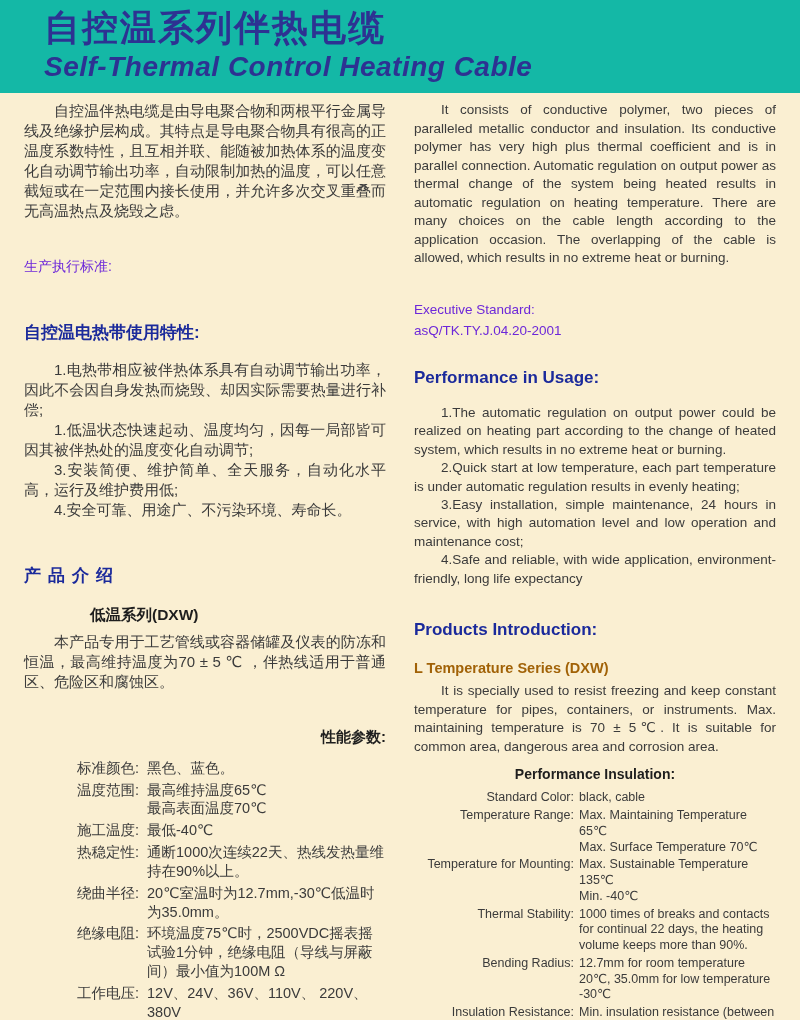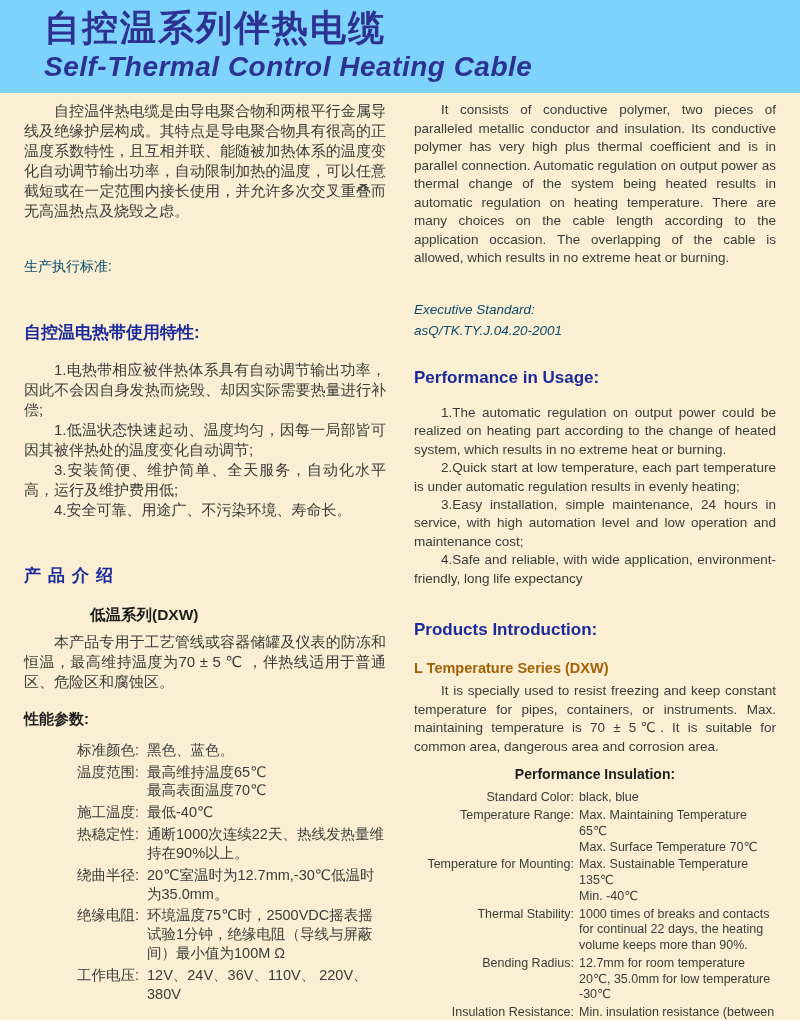--- a/index.html
+++ b/index.html
@@ -3,59 +3,59 @@
 <meta charset="utf-8">
 <style>
   html,body{margin:0;padding:0;}
   body{
     width:800px;height:1020px;background:#ffffff;
     font-family:"Liberation Sans","DejaVu Sans",sans-serif;
     color:#3b3b3b;overflow:hidden;
   }
   .page{width:800px;height:1020px;display:flex;flex-direction:column;}
   
-  .header{background:#7dd3fc;padding:6px 0 10px 44px;}
+  .header{background:#14b8a6;padding:6px 0 10px 44px;}
   .title-zh{
     margin:0;font-size:36px;font-weight:bold;color:#2d3292;
     letter-spacing:2px;line-height:1.2;
   }
   .title-en{
     margin:2px 0 0 0;font-size:28px;font-weight:bold;font-style:italic;
     color:#2d3292;letter-spacing:0.5px;line-height:1.15;
   }
   
   .content{background:#faefd2;flex:1;padding:8px 0 0 0;}
   .columns{display:grid;grid-template-columns:1fr 1fr;column-gap:28px;padding:0 24px;}
   .col{min-width:0;}
 
   p{margin:0;}
   .zh-body{font-size:15px;line-height:1.33;text-align:justify;color:#3b3b3b;}
   .en-body{font-size:13.5px;line-height:1.37;text-align:justify;color:#3b3b3b;}
   .indent{text-indent:2em;}
 
-  .standard{color:#0c4a6e;margin-top:34px;}
+  .standard{color:#6d28d9;margin-top:34px;}
   .standard-zh{font-size:14px;line-height:1.6;}
-  .standard-en{font-size:13.5px;line-height:1.55;margin-top:32px;font-style:italic;}
+  .standard-en{font-size:13.5px;line-height:1.55;margin-top:32px;}
 
   .sec-heading{margin:0;color:#1b2a9b;font-weight:bold;}
   .sec-zh{font-size:17px;}
   .sec-en{font-size:17px;}
   .usage-heading{margin-top:44px;}
   .usage-heading-en{margin-top:26px;}
   .list{margin-top:16px;}
   .list p{margin:0;}
 
   .product-heading-zh{margin-top:44px;letter-spacing:7px;}
   .product-heading-en{margin-top:32px;}
 
   .series-zh{margin:18px 0 0 66px;font-size:15.5px;font-weight:bold;color:#1e1e1e;}
   .series-en{margin:20px 0 0 0;font-size:14.5px;font-weight:bold;color:#a16207;}
   .series-para{margin-top:6px;}
 
-  .params-caption-zh{margin-top:18px;text-align:left;font-weight:bold;font-size:15px;color:#1e1e1e;}
+  .params-caption-zh{margin-top:36px;text-align:right;font-weight:bold;font-size:15px;color:#1e1e1e;}
   .params-caption-en{margin-top:10px;text-align:center;font-weight:bold;font-size:14px;color:#1e1e1e;}
 
   .params{display:grid;margin-top:12px;}
   .params-zh{grid-template-columns:115px 1fr;column-gap:8px;row-gap:3px;font-size:14.5px;line-height:1.3;}
   .params-en{grid-template-columns:160px 1fr;column-gap:5px;row-gap:2px;font-size:12.5px;line-height:1.26;margin-top:8px;}
   .plabel{text-align:right;white-space:pre-line;}
   .pvalue{text-align:left;white-space:pre-line;}
 </style>
 </head>
 <body>
@@ -134,21 +134,21 @@
         <h3 class="sec-heading sec-en product-heading-en">Products Introduction:</h3>
 
         <h4 class="series-en">L Temperature Series (DXW)</h4>
 
         <p class="en-body indent series-para">It is specially used to resist freezing and keep constant temperature for pipes, containers, or instruments. Max. maintaining temperature is 70 ± 5℃. It is suitable for common area, dangerous area and corrosion area.</p>
 
         <div class="params-caption-en">Performance Insulation:</div>
 
         <div class="params params-en">
           <div class="plabel">Standard Color:</div>
-          <div class="pvalue">black, blue</div>
+          <div class="pvalue">black, cable</div>
           <div class="plabel">Temperature Range:</div>
           <div class="pvalue">Max. Maintaining Temperature 65℃
 Max. Surface Temperature 70℃</div>
           <div class="plabel">Temperature for Mounting:</div>
           <div class="pvalue">Max. Sustainable Temperature 135℃
 Min. -40℃</div>
           <div class="plabel">Thermal Stability:</div>
           <div class="pvalue">1000 times of breaks and contacts for continual 22 days, the heating volume keeps more than 90%.</div>
           <div class="plabel">Bending Radius:</div>
           <div class="pvalue">12.7mm for room temperature 20℃, 35.0mm for low temperature -30℃</div>

